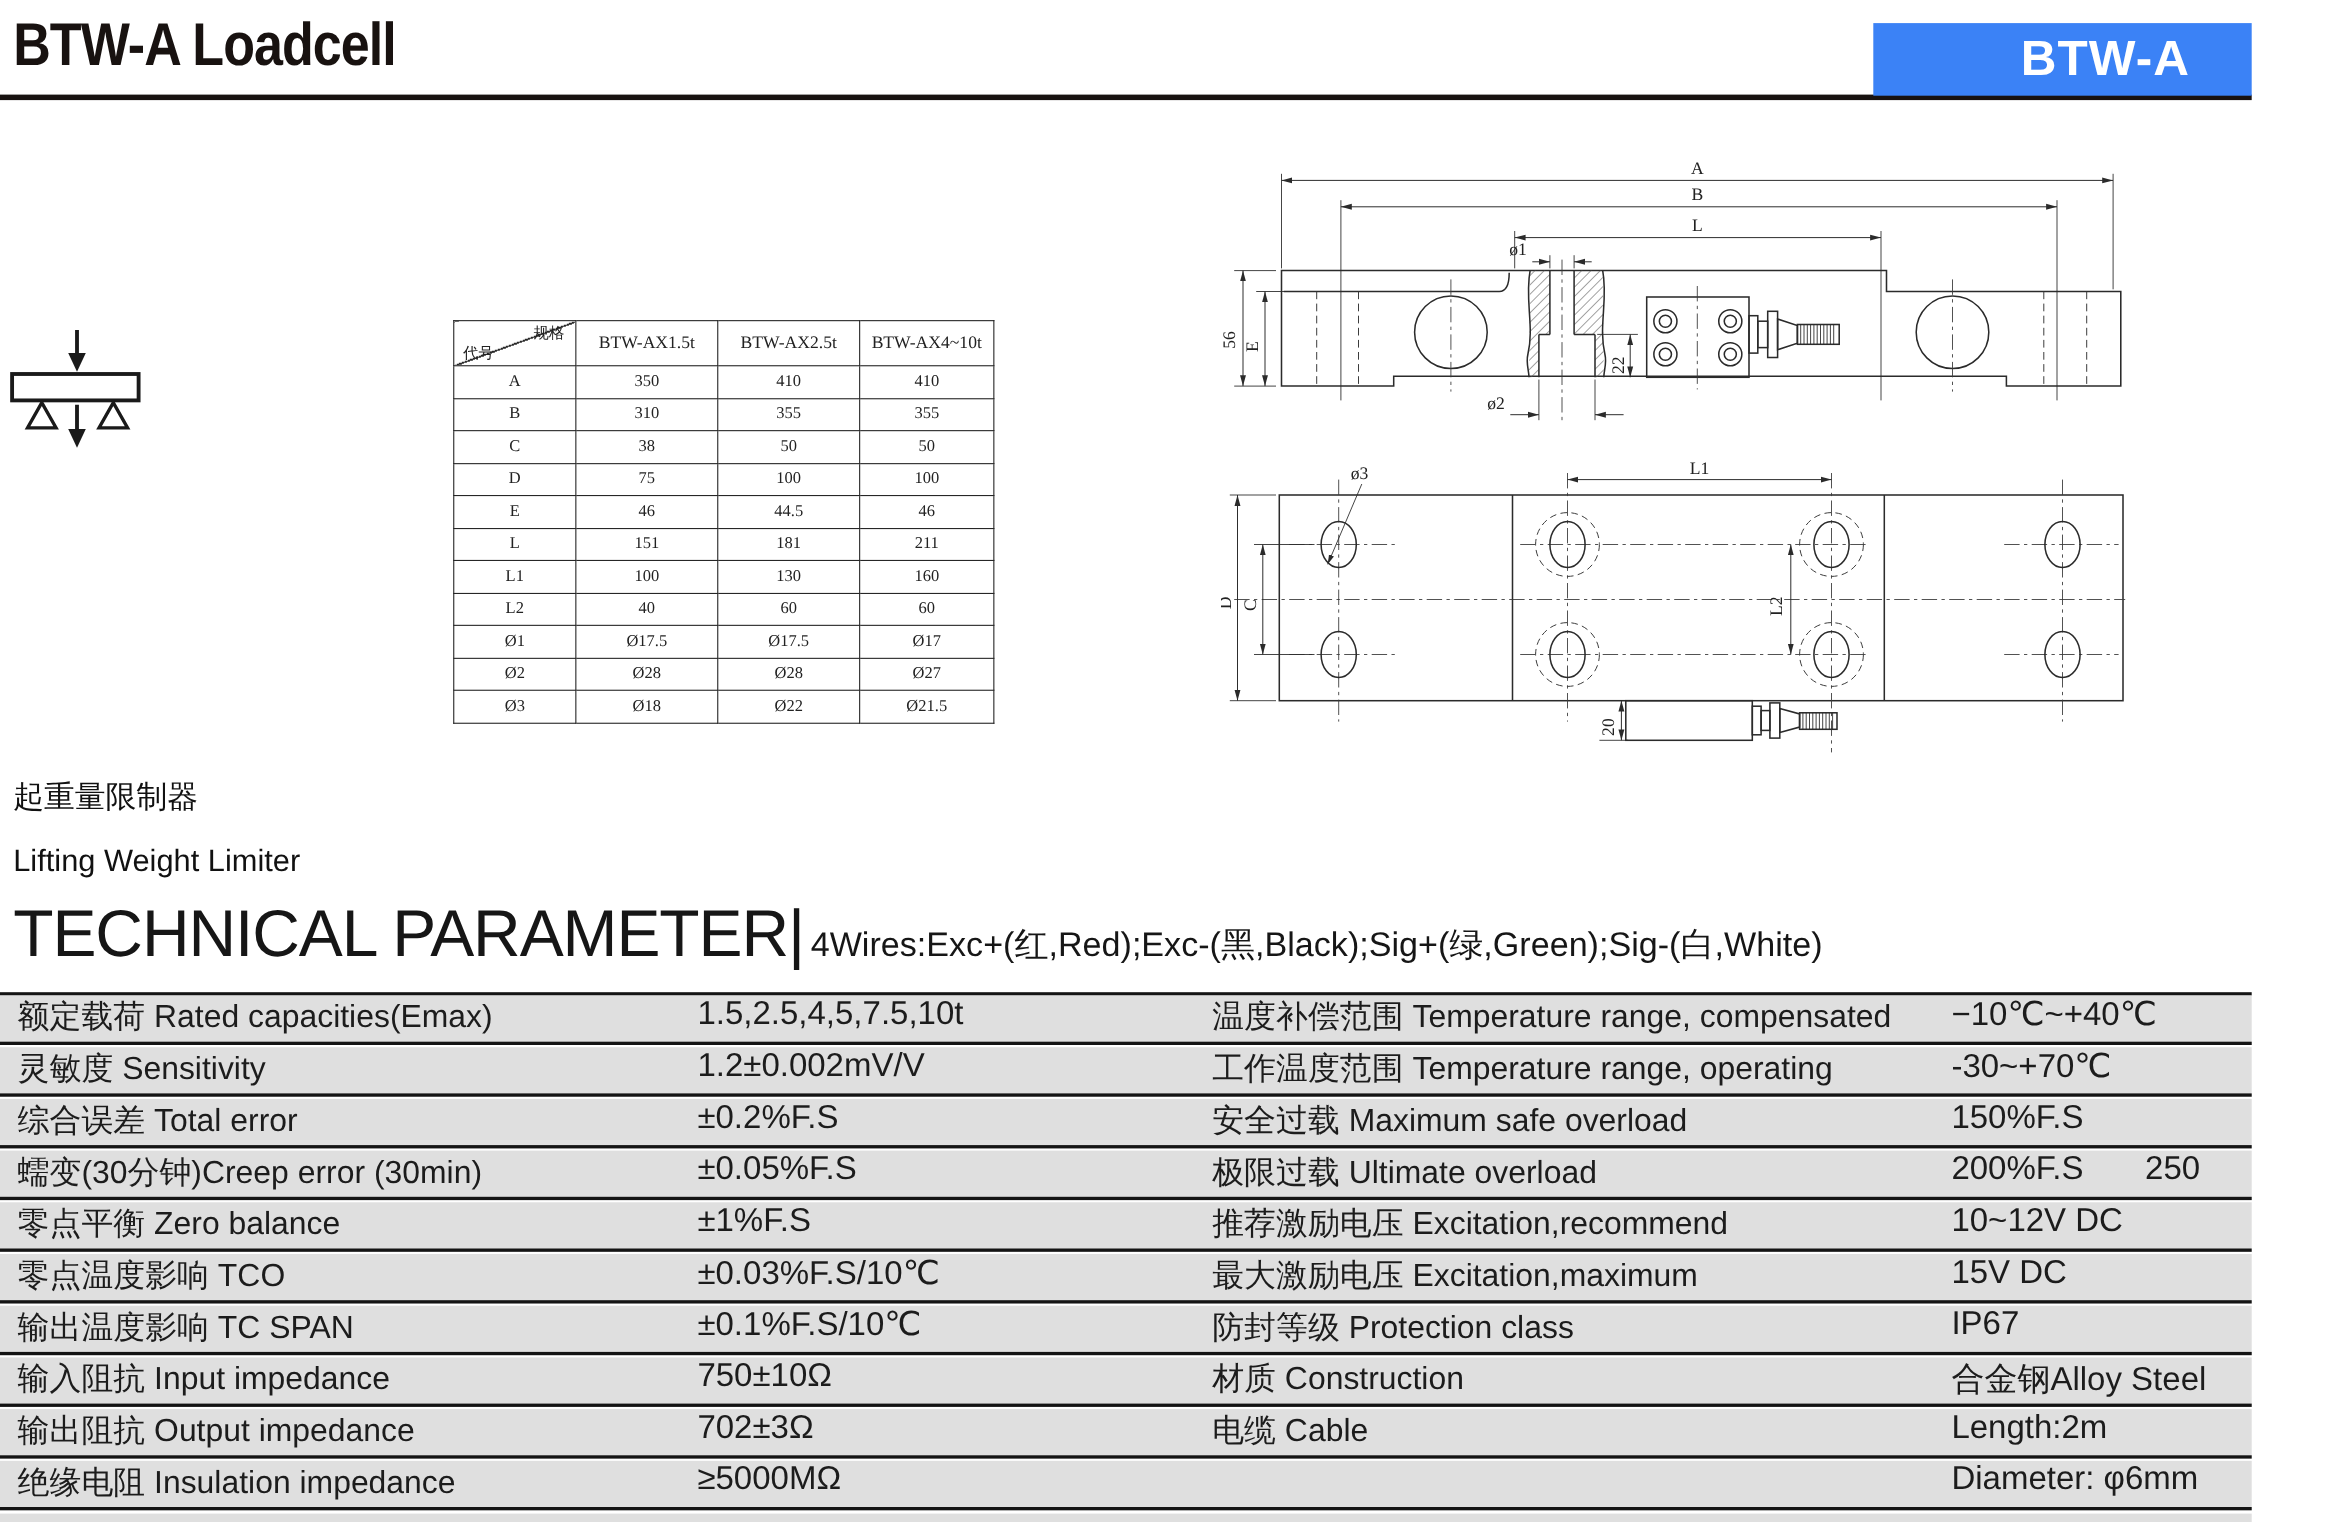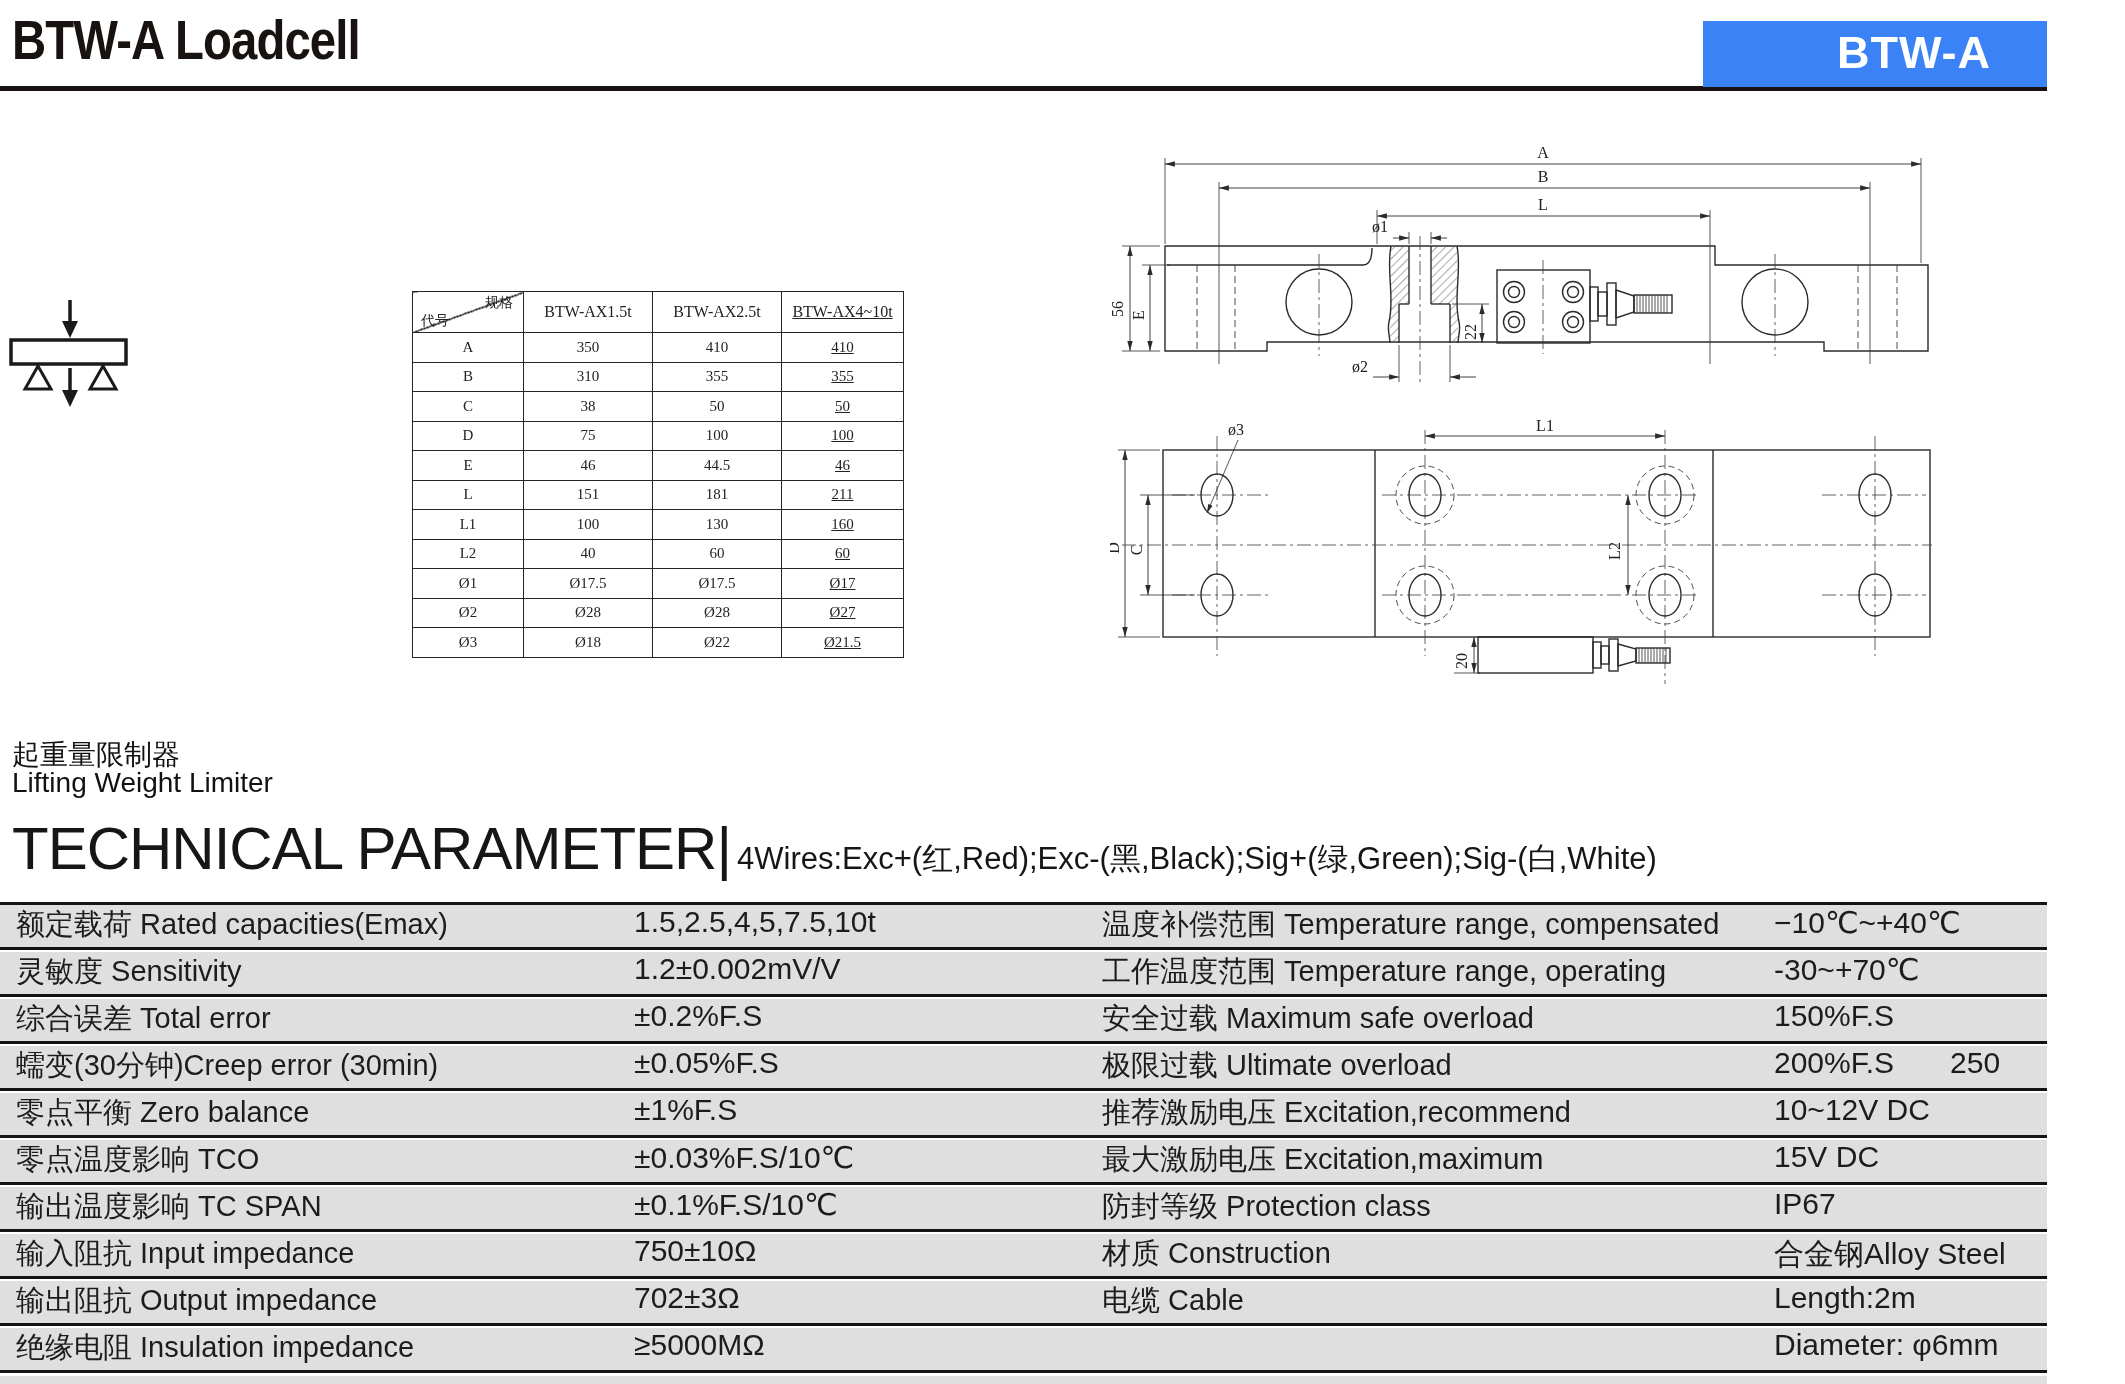--- a/index.html
+++ b/index.html
@@ -12,38 +12,38 @@
   .title-rule{position:absolute;left:0;top:86px;width:2125px;height:5px;background:#181210;}
   .model-badge{position:absolute;left:1703px;top:21px;width:422px;height:66px;background:#3b82f6;
                color:#fff;font-size:45px;font-weight:bold;text-align:center;line-height:64px;letter-spacing:1px;}
 
   
   .dims{position:absolute;left:412px;top:291px;border-collapse:collapse;
         font-family:"Liberation Serif","DejaVu Serif",serif;color:#222;padding-left:47px;}
   .dims th,.dims td{border:1.5px solid #262626;text-align:center;padding:0;}
   .dims th{height:40px;font-size:16px;font-weight:normal;}
   .dims td{height:28.5px;font-size:15px;}
-  .dims .c0{width:110px;} .dims .c1{width:128px;} .dims .c2{width:128px;} .dims .c3{width:121px;text-decoration:underline;}
+  .dims .c0{width:110px;} .dims .c1{width:128px;} .dims .c2{width:128px;} .dims .c3{width:121px;}
   .diag{position:relative;
         background:linear-gradient(to bottom right,transparent calc(50% - .8px),#262626 calc(50% - .8px),#262626 calc(50% + .8px),transparent calc(50% + .8px));}
   .diag .tr{position:absolute;top:2px;right:10px;font-size:14px;}
   .diag .bl{position:absolute;bottom:2px;left:8px;font-size:14px;}
 
   
   .draw{position:absolute;}
   svg .out{stroke:#2b2b2b;stroke-width:1.4;fill:none;}
   svg .thin{stroke:#2b2b2b;stroke-width:.8;fill:none;}
   svg .dim{stroke:#2b2b2b;stroke-width:.9;fill:none;}
   svg .dash{stroke:#3a3a3a;stroke-width:.9;fill:none;stroke-dasharray:7 4;}
   svg .dash2{stroke:#3a3a3a;stroke-width:.9;fill:none;stroke-dasharray:6 4;}
   svg .chain{stroke:#3a3a3a;stroke-width:.8;fill:none;stroke-dasharray:14 4 3 4;}
   svg .dlbl{font-family:"Liberation Serif","DejaVu Serif",serif;font-size:16px;fill:#222;}
 
   
-  .cn-line{position:absolute;left:12px;top:736px;font-size:28px;color:#111;text-align:center;}
+  .cn-line{position:absolute;left:12px;top:706px;font-size:28px;color:#111;text-align:center;}
   .en-line{position:absolute;left:12px;top:767px;font-size:28px;color:#111;}
   .tech-row{position:absolute;left:12px;top:810px;display:flex;align-items:flex-end;white-space:nowrap;}
   .tech-heading{font-size:60px;font-weight:400;letter-spacing:-1px;color:#161616;line-height:78px;}
   .tech-wires{font-size:31px;color:#161616;padding-bottom:8px;margin-left:6px;}
 
   
   .param-table{position:absolute;left:0;top:902px;width:2125px;border-top:3px solid #141414;}
   .prow{height:42px;background:#dfdfdf;border-bottom:3px solid #141414;margin-bottom:2px;
         display:flex;font-size:29px;color:#1c1c1c;white-space:nowrap;}
   .prow .l-label{width:634px;padding-left:16px;box-sizing:border-box;}

